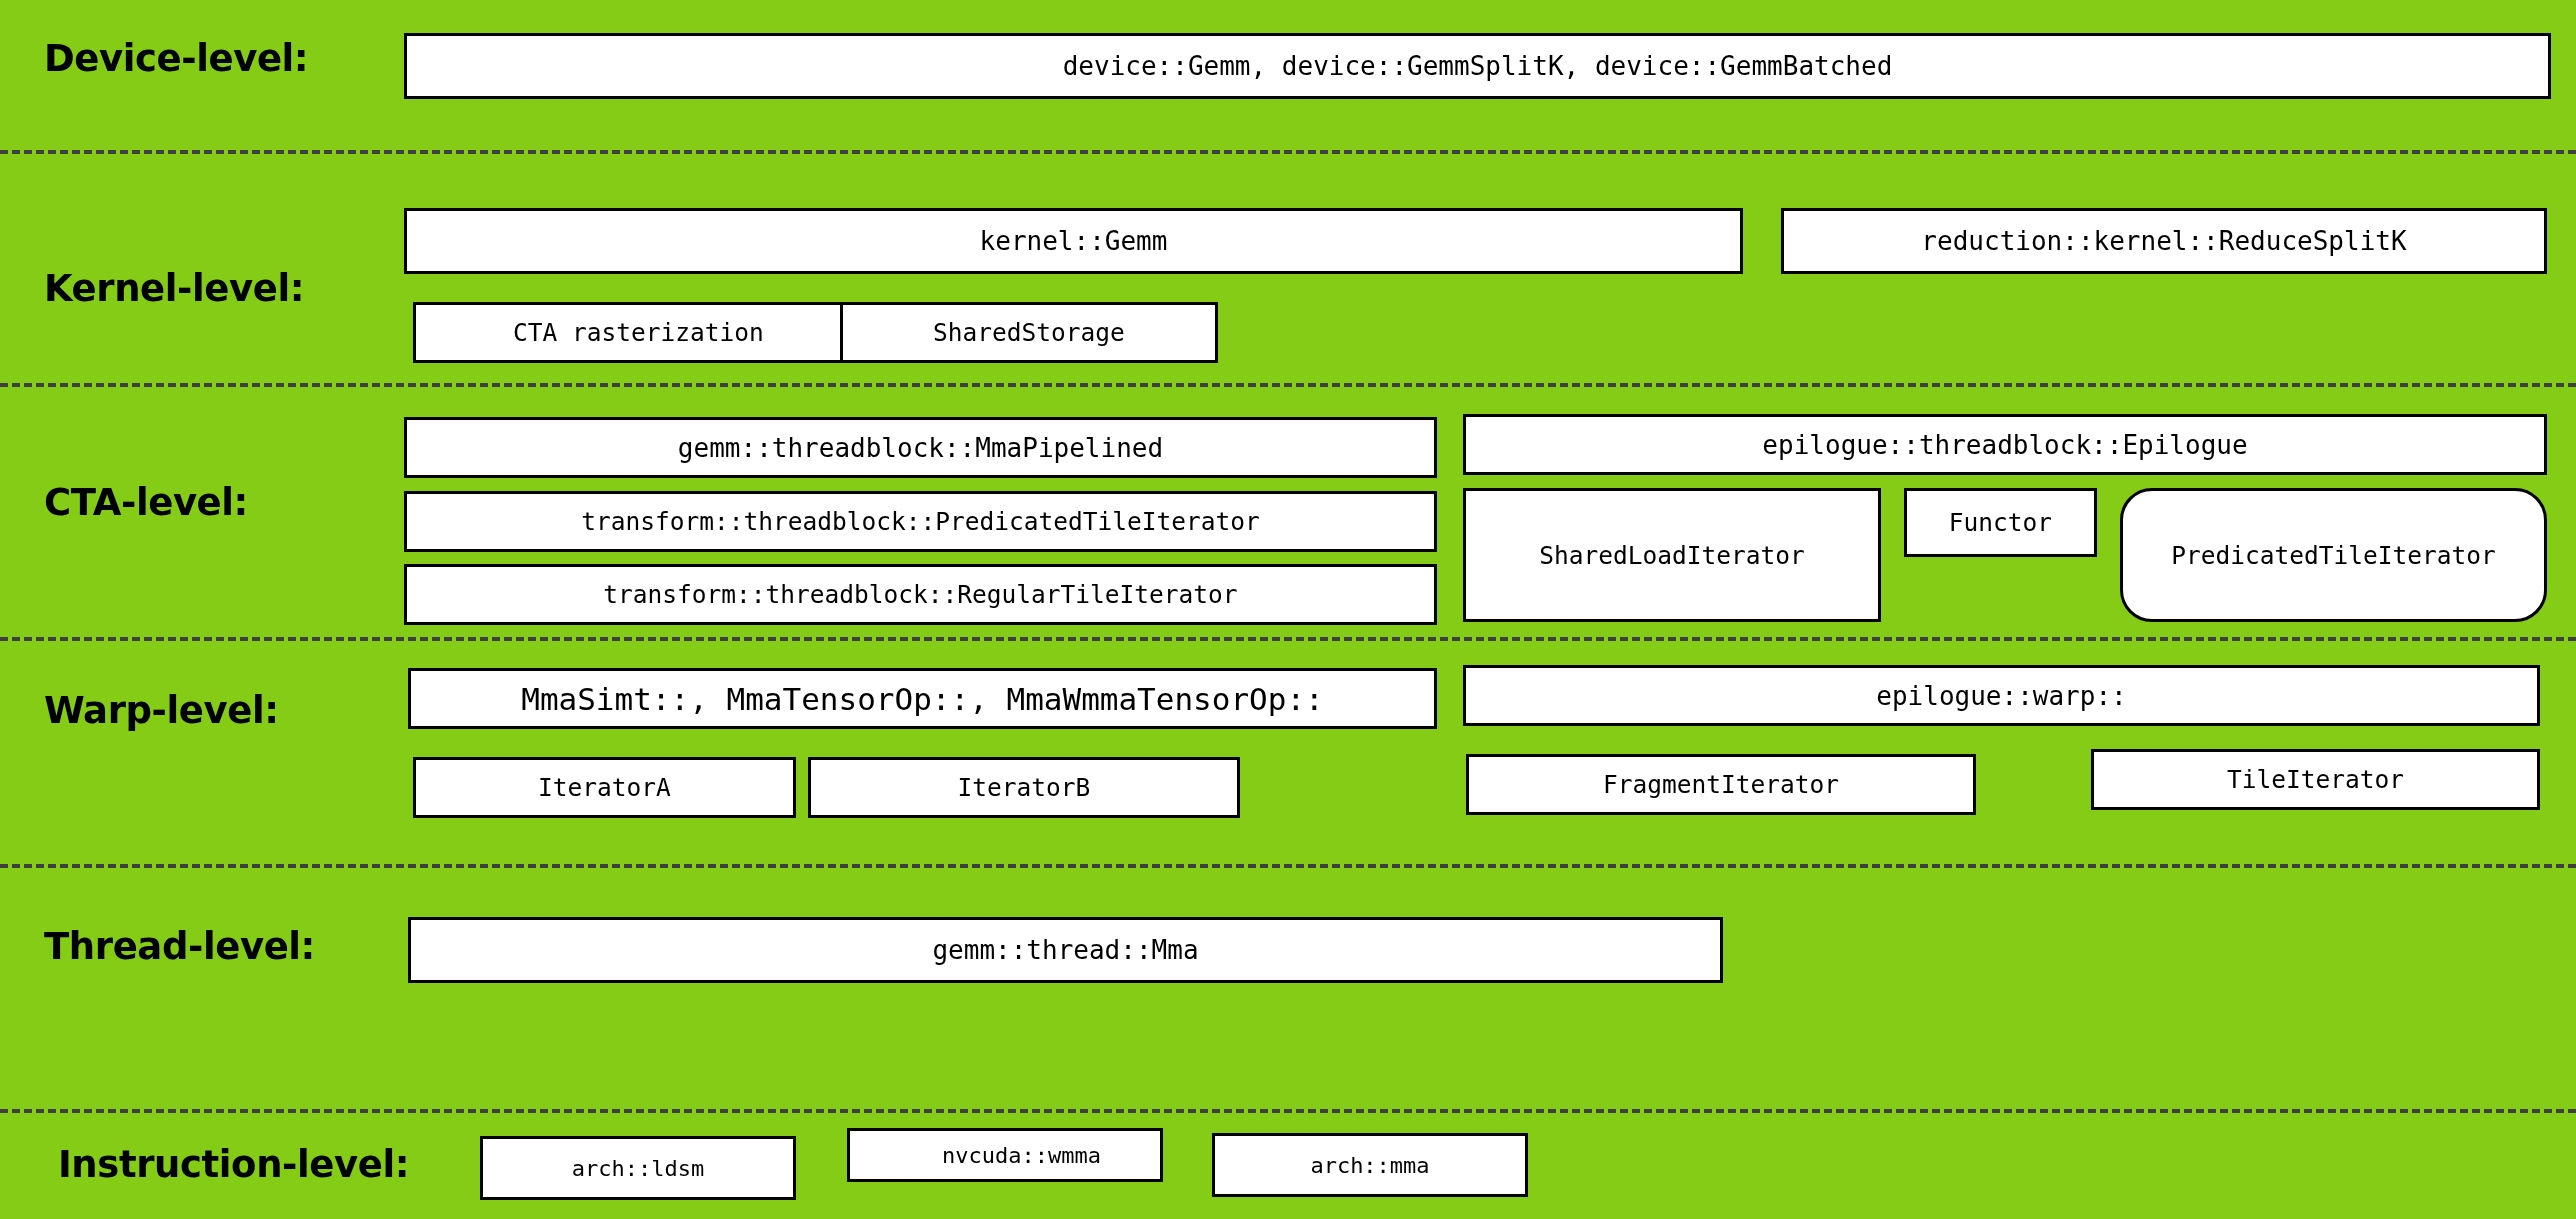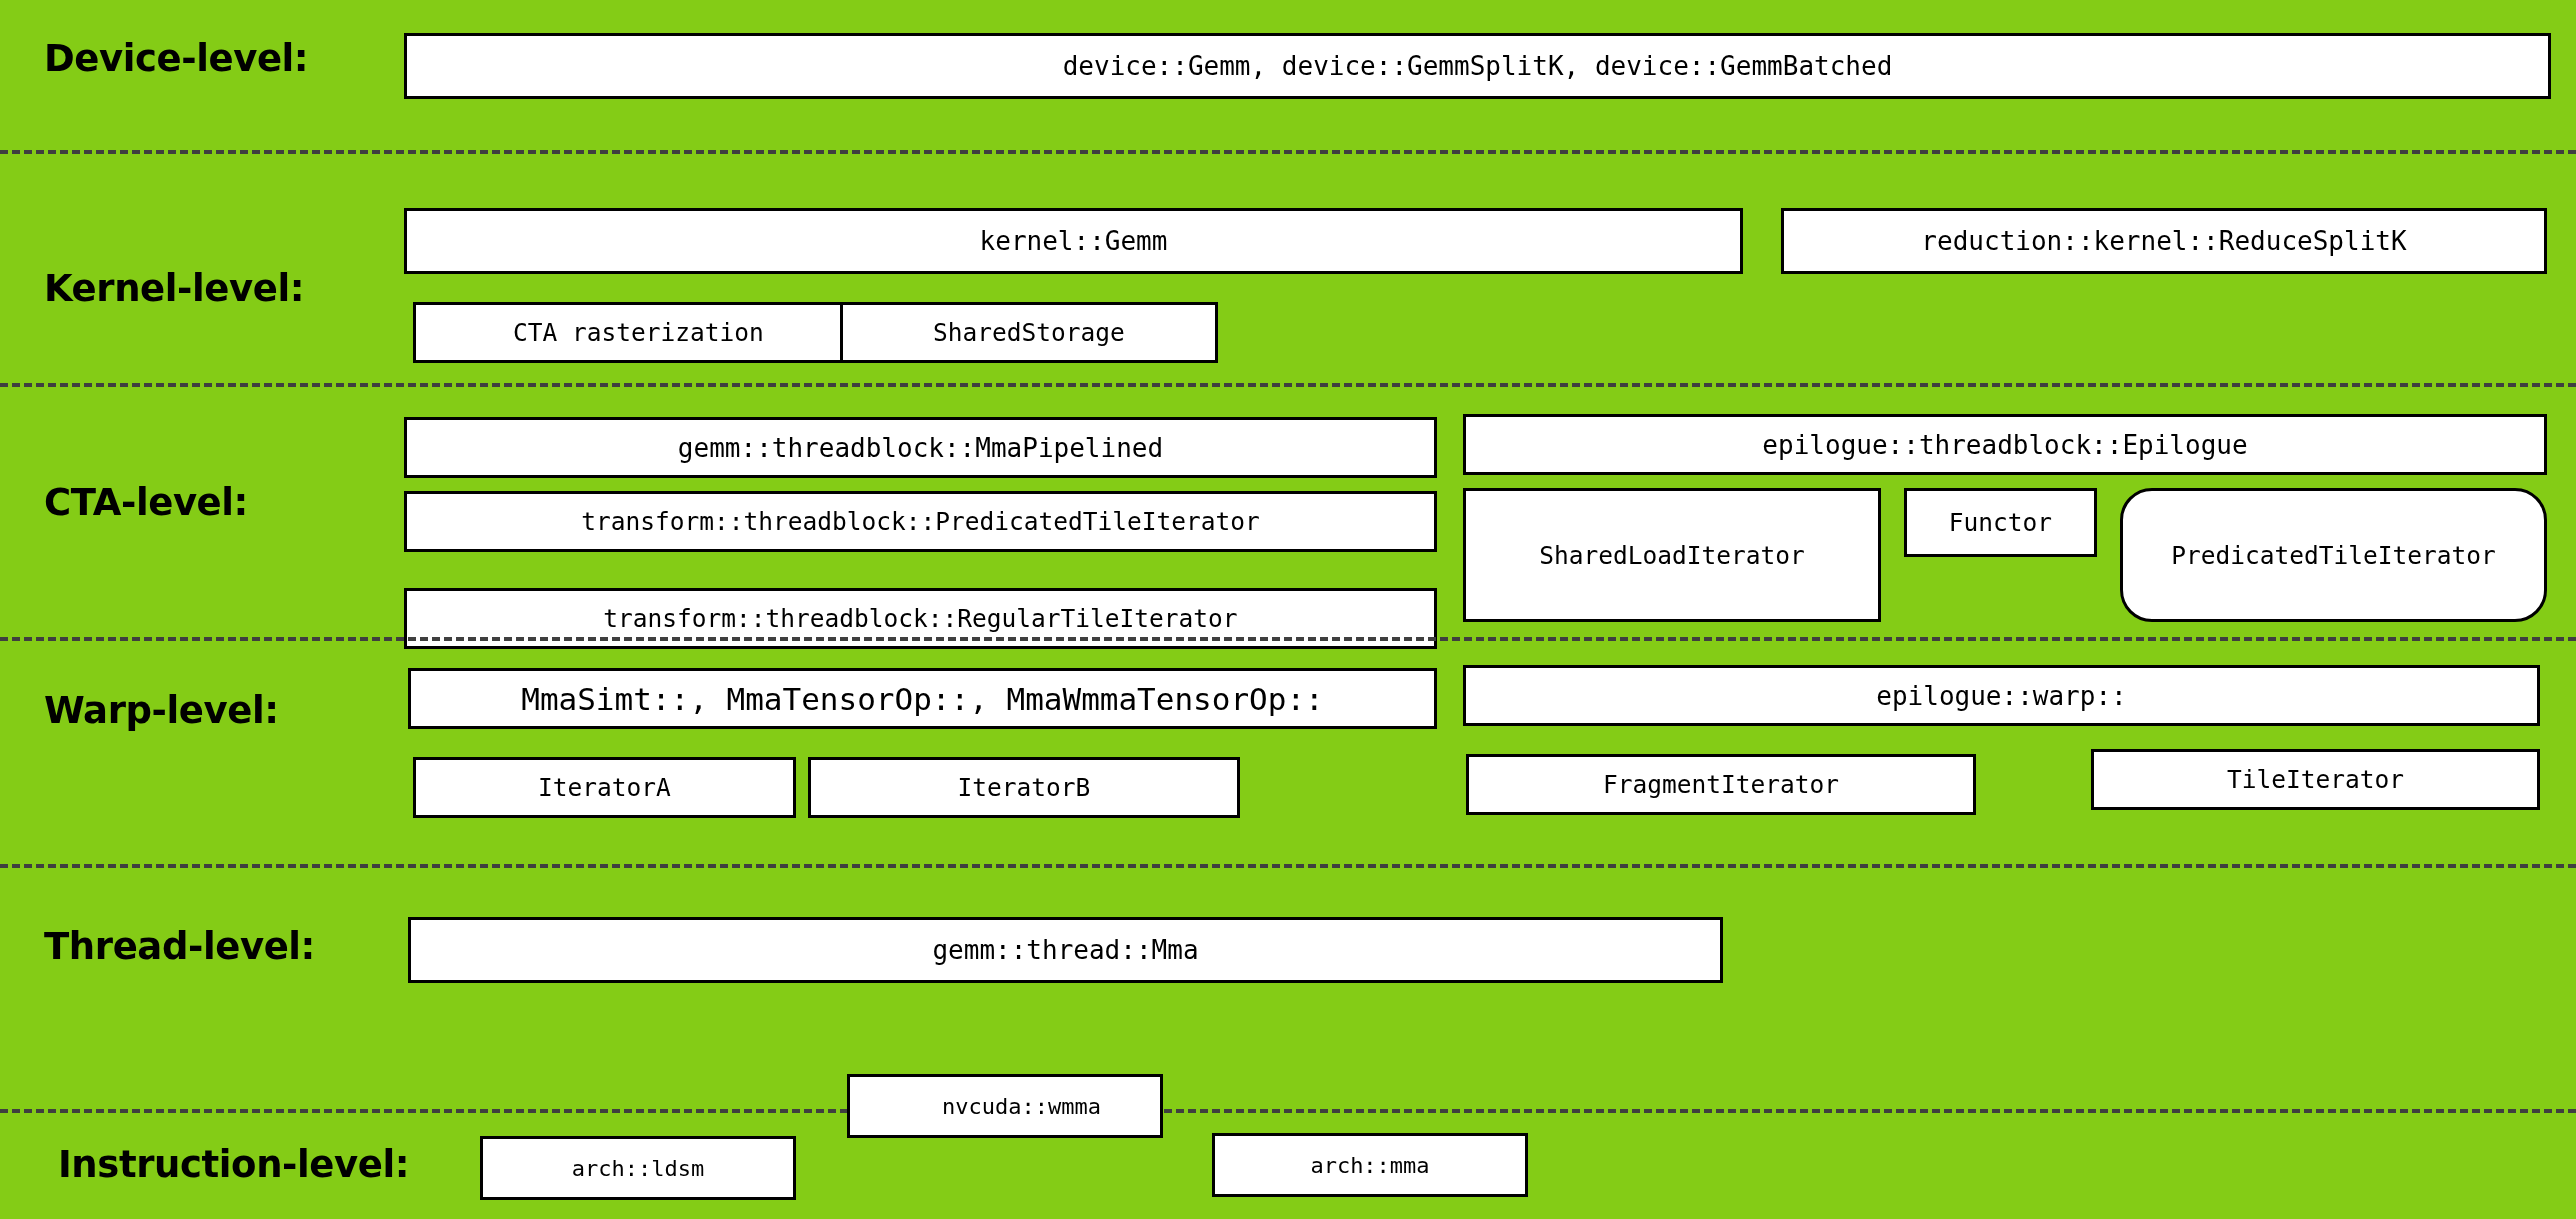--- a/index.html
+++ b/index.html
@@ -107,21 +107,21 @@
   </div>
 
   <div class="box f32" style="left:1904px; top:488px; width:193px; height:69px;">
     <span class="txt">Functor</span>
   </div>
 
   <div class="box f32" style="left:2120px; top:488px; width:427px; height:134px;border-radius:32px;">
     <span class="txt">PredicatedTileIterator</span>
   </div>
 
-  <div class="box f32" style="left:404px; top:564px; width:1033px; height:61px;margin-top:24px;">
+  <div class="box f32" style="left:404px; top:564px; width:1033px; height:61px;">
     <span class="txt">transform::threadblock::RegularTileIterator</span>
   </div>
 
   <div class="sep" style="top:637px;"></div>
 
   <div class="row-label" style="left:44px; top:692px;">Warp-level:</div>
 
   <div class="box f30" style="left:408px; top:668px; width:1029px; height:61px;">
     <span class="txt">MmaSimt::, MmaTensorOp::, MmaWmmaTensorOp::</span>
   </div>
@@ -155,21 +155,21 @@
   </div>
 
   <div class="sep" style="top:1109px;"></div>
 
   <div class="row-label" style="left:44px; top:1146px;margin-left:14px;">Instruction-level:</div>
 
   <div class="box f29" style="left:480px; top:1136px; width:316px; height:64px;">
     <span class="txt">arch::ldsm</span>
   </div>
 
-  <div class="box f29" style="left:847px; top:1074px; width:316px; height:64px;padding-left:33px;">
+  <div class="box f29" style="left:847px; top:1128px; width:316px; height:54px;padding-left:33px;">
     <span class="txt">nvcuda::wmma</span>
   </div>
 
   <div class="box f29" style="left:1212px; top:1133px; width:316px; height:64px;">
     <span class="txt">arch::mma</span>
   </div>
 
 </div>
 
 

